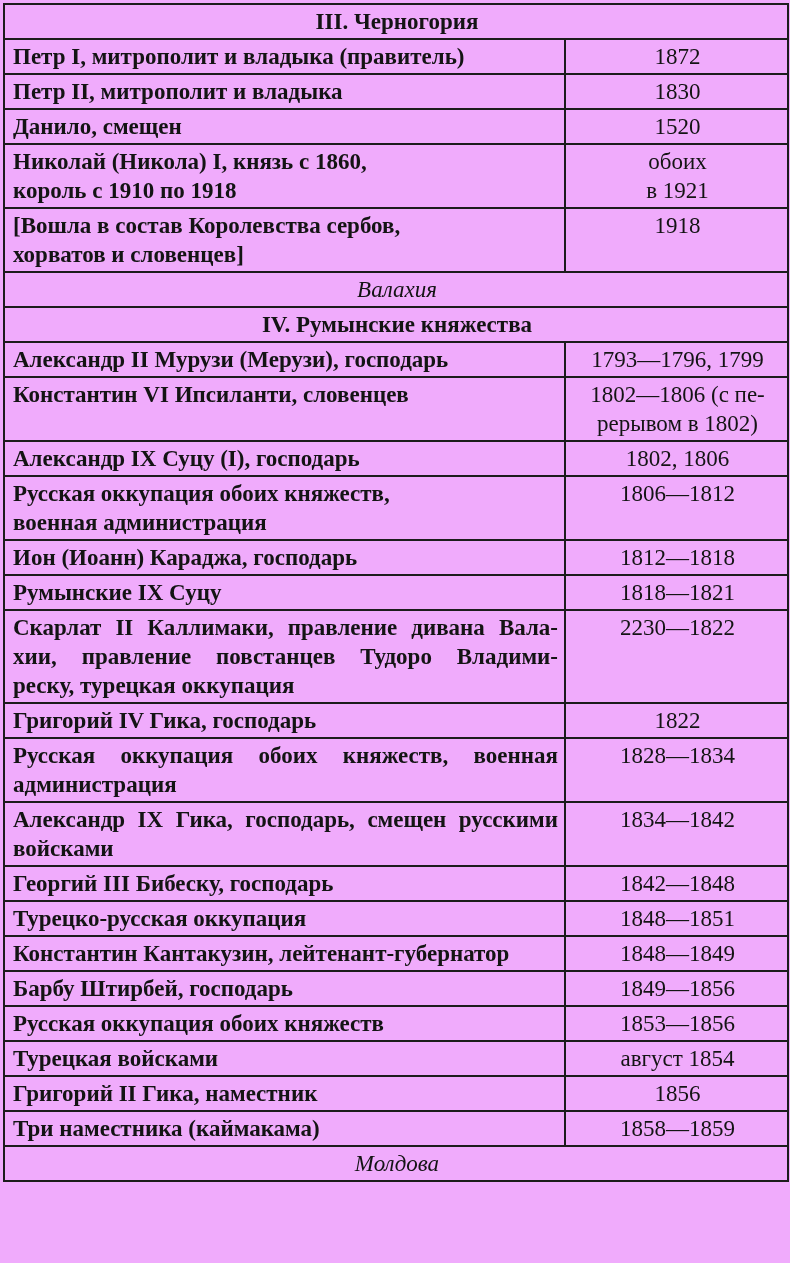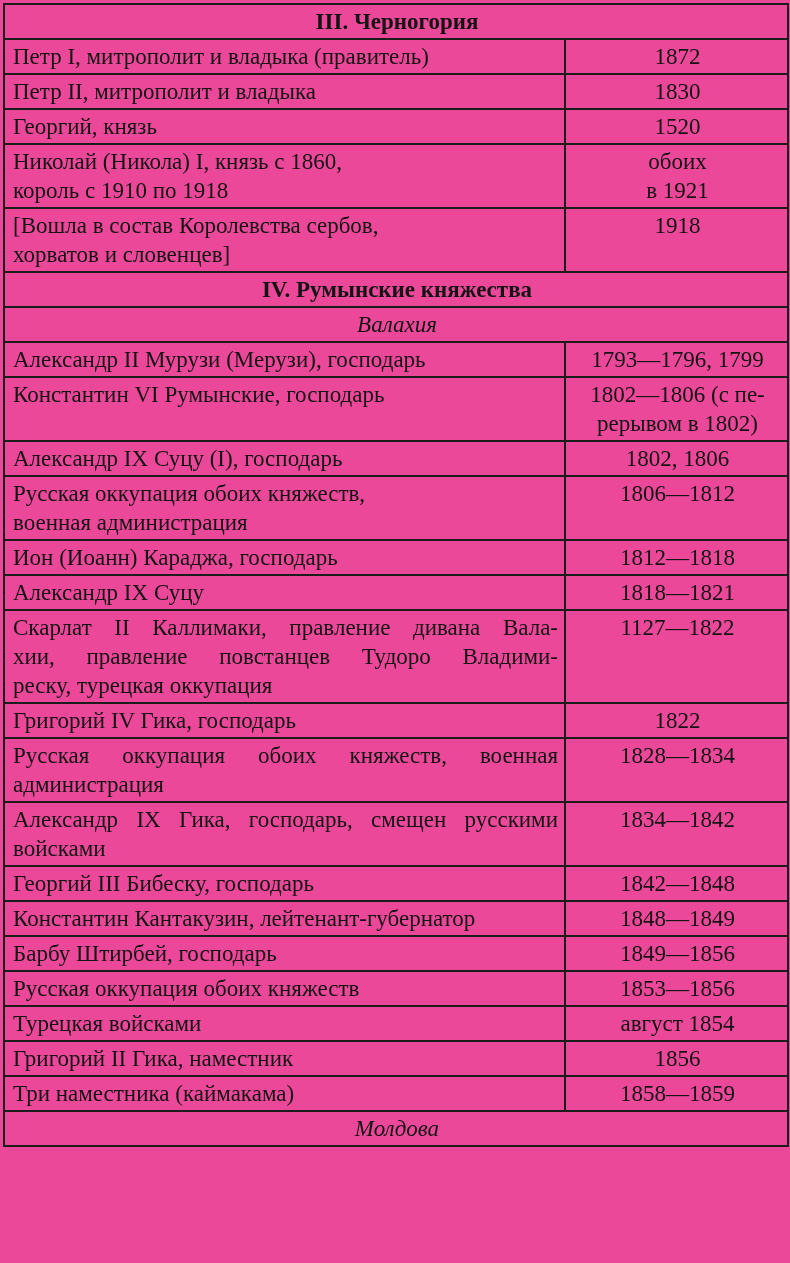--- a/index.html
+++ b/index.html
@@ -5,21 +5,21 @@
   html, body {
     margin: 0;
     padding: 0;
     background: #ffffff;
   }
   .page {
     width: 790px;
     height: 1263px;
     box-sizing: border-box;
     padding: 3px 3px 0 3px;
-    background: #ec4899;
+    background: #f0abfc;
     overflow: hidden;
     font-family: "Liberation Serif", "DejaVu Serif", serif;
     color: #141414;
   }
   table.rulers {
     border-collapse: collapse;
     width: 784px;
     table-layout: fixed;
   }
   table.rulers td {
@@ -38,20 +38,21 @@
     padding-bottom: 4px;
   }
   td.subsection-header {
     font-style: italic;
     text-align: center;
     padding-top: 4px;
     padding-bottom: 5px;
   }
   td.name-cell {
     text-align: left;
+    font-weight: bold;
   }
   td.years-cell {
     text-align: center;
     padding-left: 4px;
     padding-right: 4px;
   }
   .line { display: block; }
   .line.stretch {
     text-align: justify;
     text-align-last: justify;
@@ -82,21 +83,21 @@
         <tr>
           <td class="name-cell">
             <div class="line">Петр II, митрополит и владыка</div>
           </td>
           <td class="years-cell">
             <div class="line">1830</div>
           </td>
         </tr>
         <tr>
           <td class="name-cell">
-            <div class="line">Георгий, князь</div>
+            <div class="line">Данило, смещен</div>
           </td>
           <td class="years-cell">
             <div class="line">1520</div>
           </td>
         </tr>
         <tr>
           <td class="name-cell">
             <div class="line">Николай (Никола) I, князь с 1860,</div>
             <div class="line">король с 1910 по 1918</div>
           </td>
@@ -108,36 +109,36 @@
         <tr>
           <td class="name-cell">
             <div class="line">[Вошла в состав Королевства сербов,</div>
             <div class="line">хорватов и словенцев]</div>
           </td>
           <td class="years-cell">
             <div class="line">1918</div>
           </td>
         </tr>
         <tr>
+          <td colspan="2" class="subsection-header">Валахия</td>
+        </tr>
+        <tr>
           <td colspan="2" class="section-header">IV. Румынские княжества</td>
         </tr>
         <tr>
-          <td colspan="2" class="subsection-header">Валахия</td>
-        </tr>
-        <tr>
           <td class="name-cell">
             <div class="line">Александр II Мурузи (Мерузи), господарь</div>
           </td>
           <td class="years-cell">
             <div class="line">1793—1796, 1799</div>
           </td>
         </tr>
         <tr>
           <td class="name-cell">
-            <div class="line">Константин VI Румынские, господарь</div>
+            <div class="line">Константин VI Ипсиланти, словенцев</div>
           </td>
           <td class="years-cell">
             <div class="line">1802—1806 (с пе-</div>
             <div class="line">рерывом в 1802)</div>
           </td>
         </tr>
         <tr>
           <td class="name-cell">
             <div class="line">Александр IX Суцу (I), господарь</div>
           </td>
@@ -157,34 +158,34 @@
         <tr>
           <td class="name-cell">
             <div class="line">Ион (Иоанн) Караджа, господарь</div>
           </td>
           <td class="years-cell">
             <div class="line">1812—1818</div>
           </td>
         </tr>
         <tr>
           <td class="name-cell">
-            <div class="line">Александр IX Суцу</div>
+            <div class="line">Румынские IX Суцу</div>
           </td>
           <td class="years-cell">
             <div class="line">1818—1821</div>
           </td>
         </tr>
         <tr>
           <td class="name-cell">
             <div class="line stretch">Скарлат II Каллимаки, правление дивана Вала-</div>
             <div class="line stretch">хии, правление повстанцев Тудоро Владими-</div>
             <div class="line">реску, турецкая оккупация</div>
           </td>
           <td class="years-cell">
-            <div class="line">1127—1822</div>
+            <div class="line">2230—1822</div>
           </td>
         </tr>
         <tr>
           <td class="name-cell">
             <div class="line">Григорий IV Гика, господарь</div>
           </td>
           <td class="years-cell">
             <div class="line">1822</div>
           </td>
         </tr>
@@ -205,20 +206,28 @@
           <td class="years-cell">
             <div class="line">1834—1842</div>
           </td>
         </tr>
         <tr>
           <td class="name-cell">
             <div class="line">Георгий III Бибеску, господарь</div>
           </td>
           <td class="years-cell">
             <div class="line">1842—1848</div>
+          </td>
+        </tr>
+        <tr>
+          <td class="name-cell">
+            <div class="line">Турецко-русская оккупация</div>
+          </td>
+          <td class="years-cell">
+            <div class="line">1848—1851</div>
           </td>
         </tr>
         <tr>
           <td class="name-cell">
             <div class="line">Константин Кантакузин, лейтенант-губернатор</div>
           </td>
           <td class="years-cell">
             <div class="line">1848—1849</div>
           </td>
         </tr>

